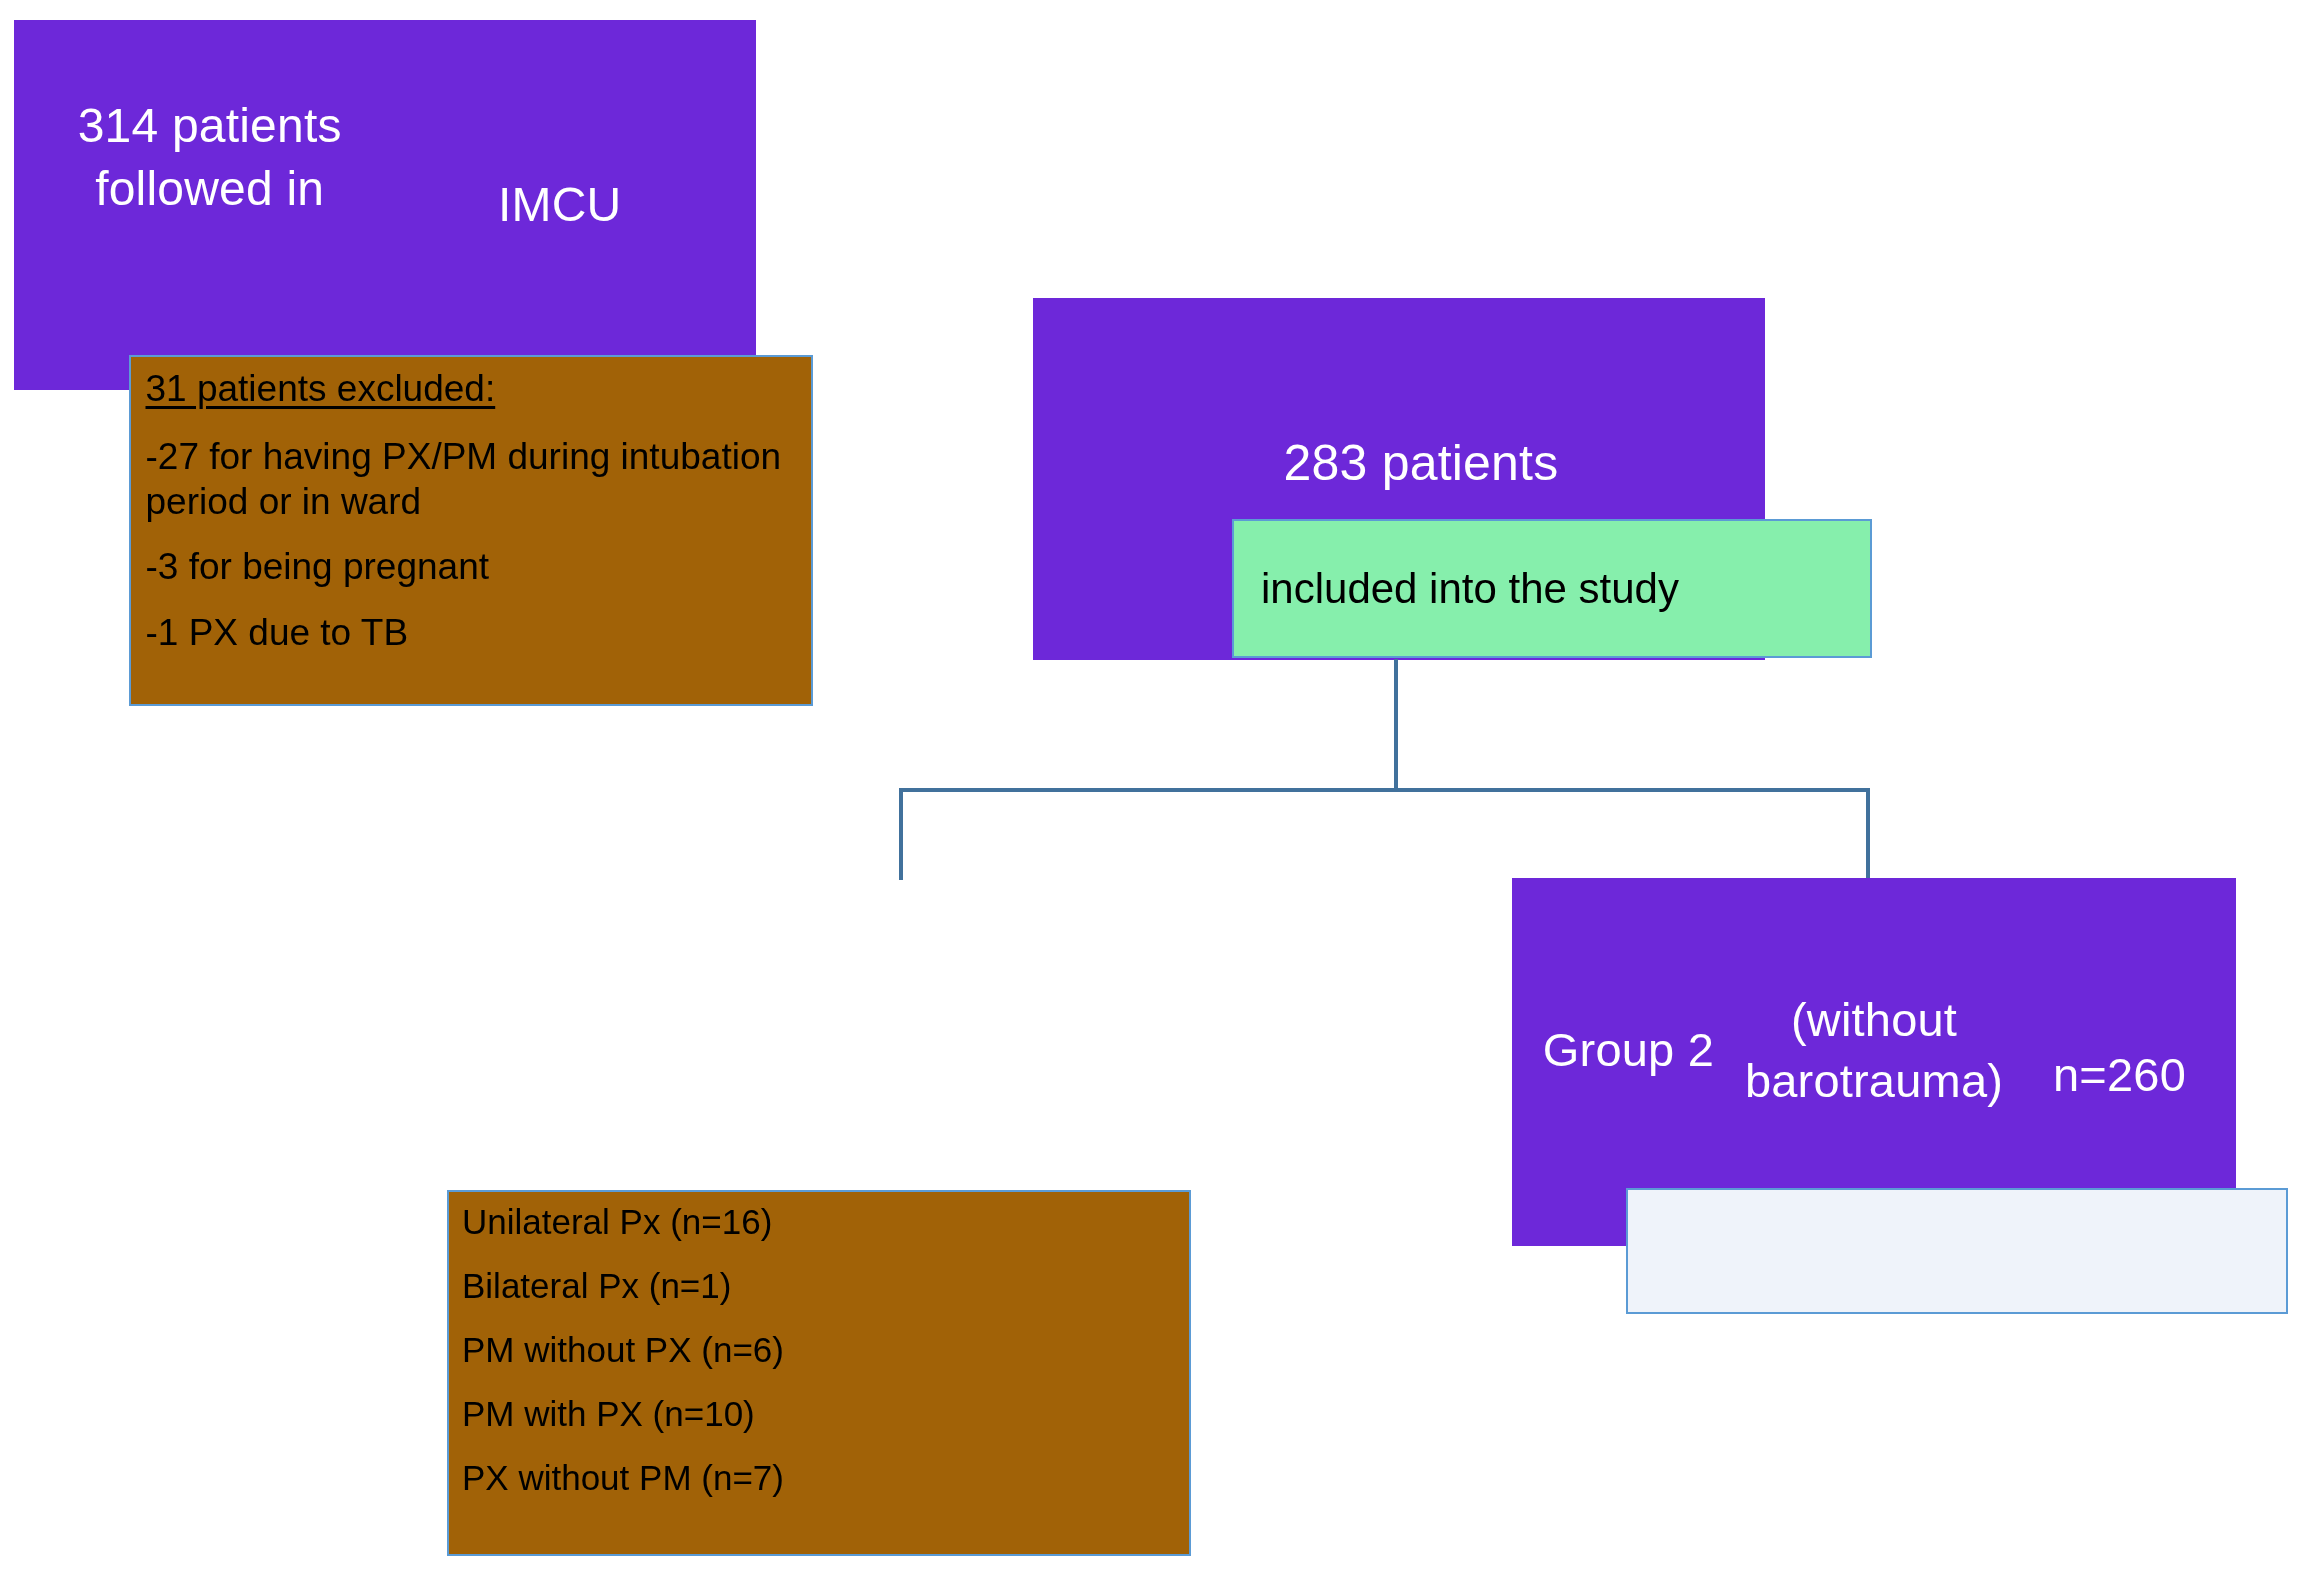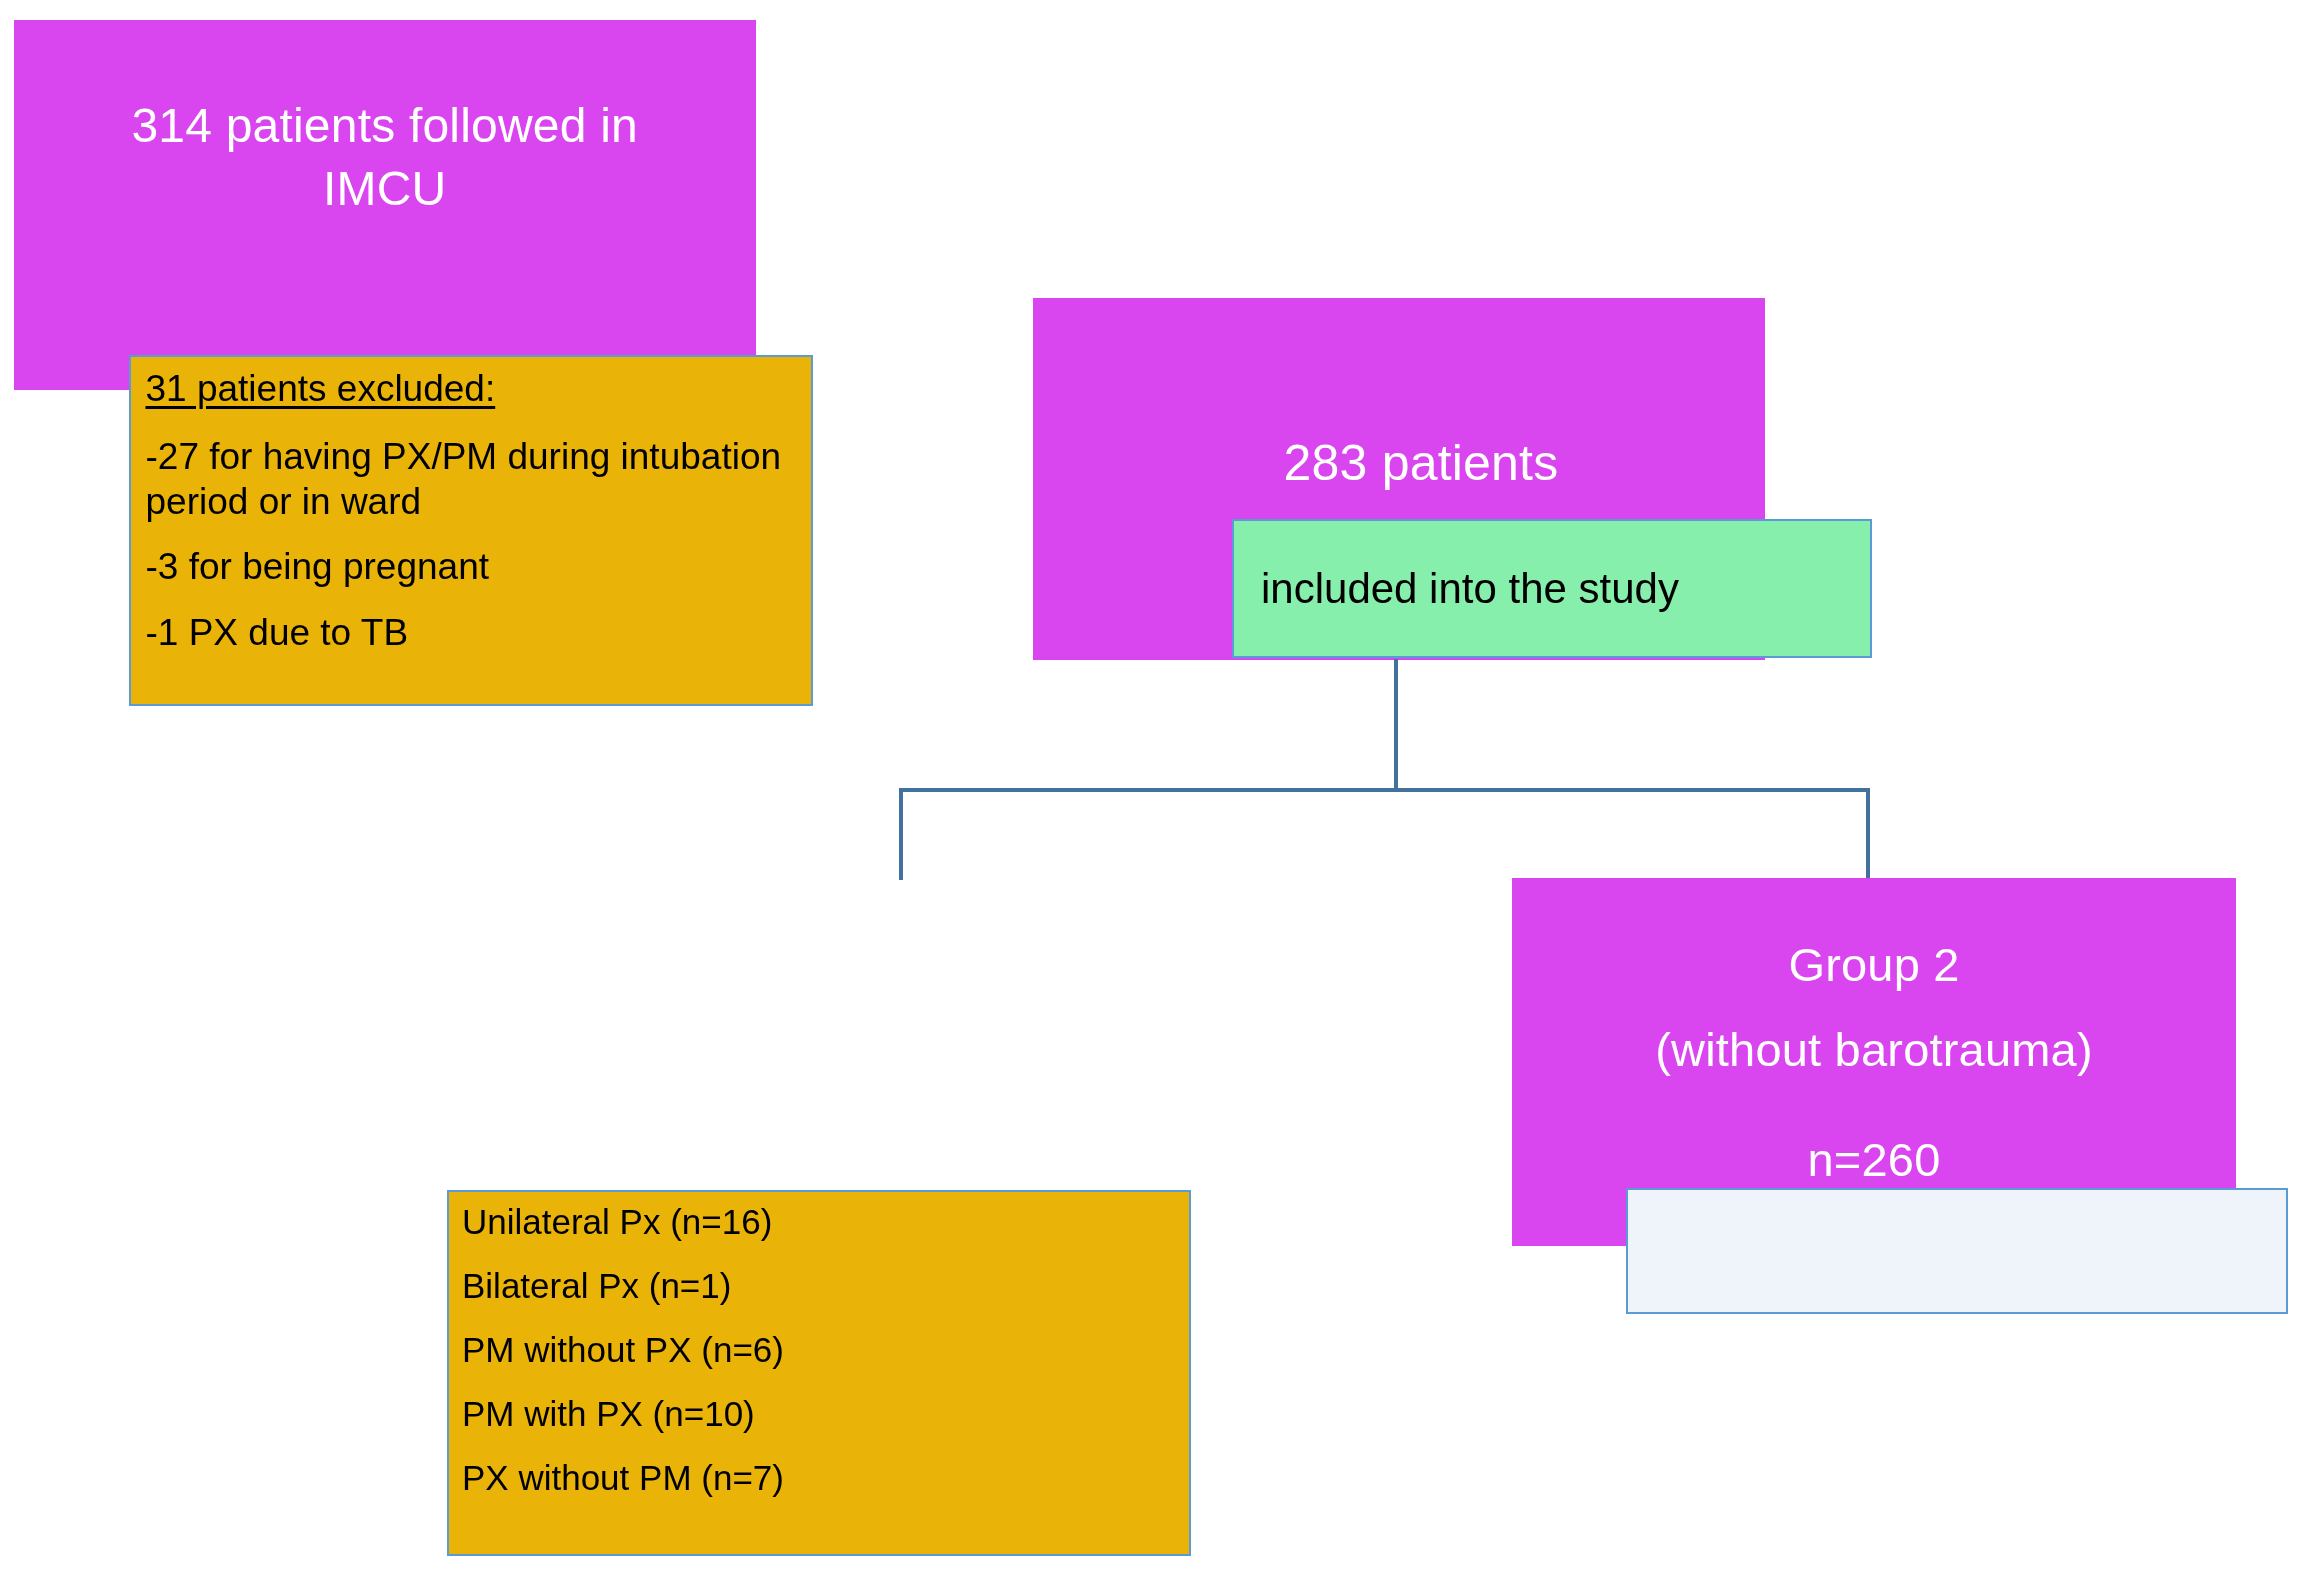--- a/index.html
+++ b/index.html
@@ -14,37 +14,37 @@
     position: relative;
     width: 2307px;
     height: 1594px;
     background: #ffffff;
     overflow: hidden;
   }
 
   
   .blue-box {
     position: absolute;
-    background: #d946ef;
+    background: #6d28d9;
     color: #ffffff;
     display: flex;
-    flex-direction: column;
+    flex-direction: row;
     align-items: center;
     justify-content: center;
     text-align: center;
     box-sizing: border-box;
     line-height: 1.30;
     letter-spacing: 0.2px;
   }
   .blue-box .line { display: block; width: 100%; }
 
   
   .note-box {
     position: absolute;
-    background: #eab308;
+    background: #a16207;
     border: 2.4px solid #5B9BD5;
     box-sizing: border-box;
     color: #000000;
     text-align: left;
   }
   .note-inner {
     position: absolute;
     left: 0; right: 0; top: 0;
     padding: 0;
   }

